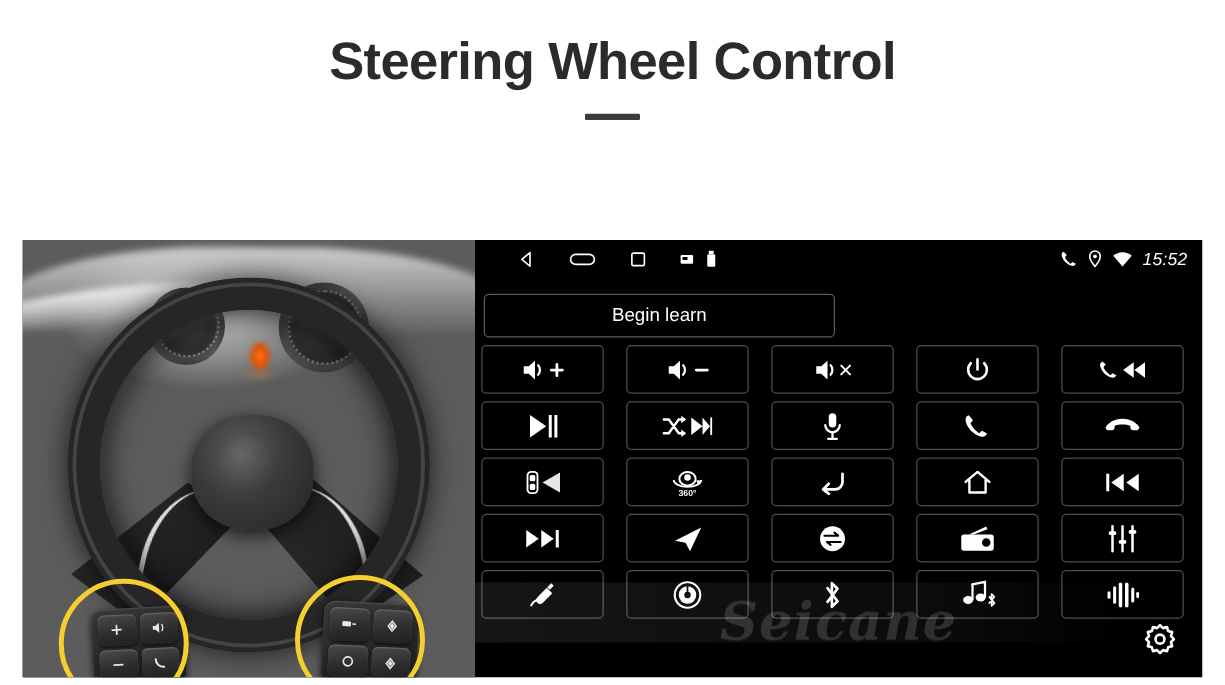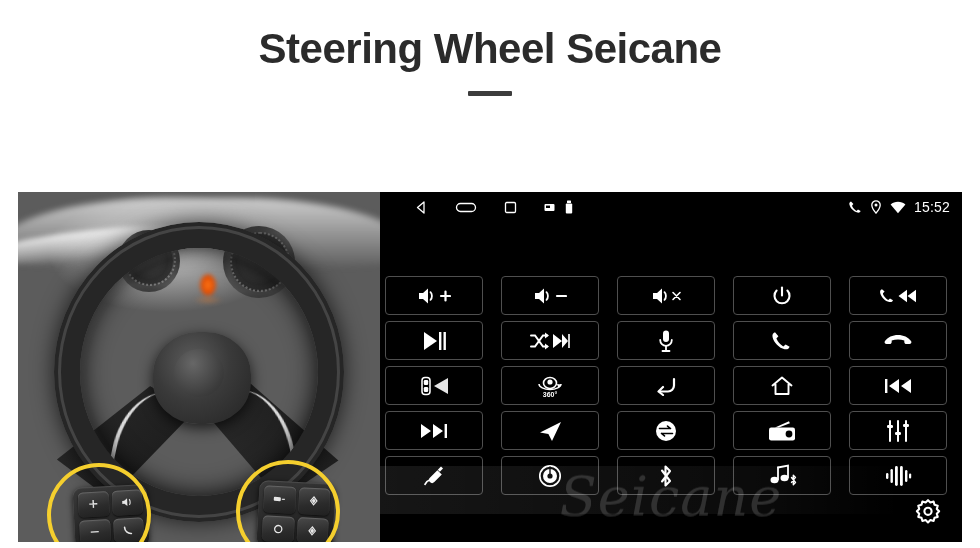--- a/index.html
+++ b/index.html
@@ -173,21 +173,21 @@
   .hi-circle.c-left  { left: 29px;  top: 271px; width: 104px; height: 104px; }
   .hi-circle.c-right { left: 218px; top: 268px; width: 104px; height: 104px; }
 
   
   .screen {
     position: relative; width: 582px; height: 350px;
     background: #000; overflow: hidden;
   }
   .statusbar {
     position: absolute; left: 0; top: 0; width: 582px; height: 30px;
-    display: flex; align-items: center;
+    display: flex; align-items: center; font-style: italic;
   }
   .sb-left { display: flex; align-items: center; gap: 26px; margin-left: 34px; }
   .sb-right {
     position: absolute; right: 12px; top: 0; height: 30px;
     display: flex; align-items: center; gap: 8px;
   }
   .sb-time { color: #fff; font-size: 14px; font-weight: 400; letter-spacing: .2px; }
   .sb-icon { display: flex; align-items: center; }
 
   .begin-learn {
@@ -212,42 +212,42 @@
   }
   .gbtn svg { display: block; }
 
   .watermark {
     position: absolute; left: 0; bottom: 16px; width: 582px;
     height: 60px; display: flex; align-items: center; justify-content: center;
     pointer-events: none;
   }
   .wm-text {
     font-family: "DejaVu Serif", serif;
-    font-style: italic; font-weight: 400; font-size: 54px;
+    font-style: italic; font-weight: 700; font-size: 42px;
     color: rgba(255,255,255,.055);
     text-shadow: 0 1px 0 rgba(255,255,255,.10);
     letter-spacing: 1px;
   }
   .wm-band {
     position: absolute; left: 0; bottom: 28px; width: 520px; height: 48px;
     background: linear-gradient(90deg, rgba(255,255,255,.085), rgba(255,255,255,.045) 72%, rgba(255,255,255,0));
     pointer-events: none;
   }
   .gear-btn {
     position: absolute; right: 14px; bottom: 6px;
     width: 40px; height: 40px; display:flex; align-items:center; justify-content:center;
   }
 </style>
 </head>
 <body>
 
 <div class="page">
 
   <div class="header">
-    <div class="title">Steering Wheel Seicane</div>
+    <div class="title">Steering Wheel Control</div>
     <div class="divider"></div>
   </div>
 
   <div class="panel">
 
     <div class="photo">
       <div class="photo-bg"></div>
       <div class="cowl"></div>
       <div class="cowl2"></div>
 
@@ -368,20 +368,21 @@
           </span>
           <span class="sb-icon">
             <svg width="16" height="13" viewBox="0 0 16 13">
                 <path d="M8 12.2L0.6 3.6C2.6 1.8 5.2.8 8 .8s5.4 1 7.4 2.8z" fill="#fff"></path>
               </svg>
           </span>
           <span class="sb-time">15:52</span>
         </div>
       </div>
 
+      <div class="begin-learn">Begin learn</div>
 
       <div class="grid">
 
         <div class="gbtn">
           <svg width="34" height="20" viewBox="0 0 34 20">
               <path d="M2 7h4l5-4.5v15L6 13H2z" fill="#fff"></path>
               <path d="M13.5 6.2c1.9 1.8 1.9 5.8 0 7.6" stroke="#fff" stroke-width="1.8" fill="none" stroke-linecap="round"></path>
               <path d="M24 10h9M28.5 5.5v9" stroke="#fff" stroke-width="2.2" stroke-linecap="round"></path>
             </svg>
         </div>

